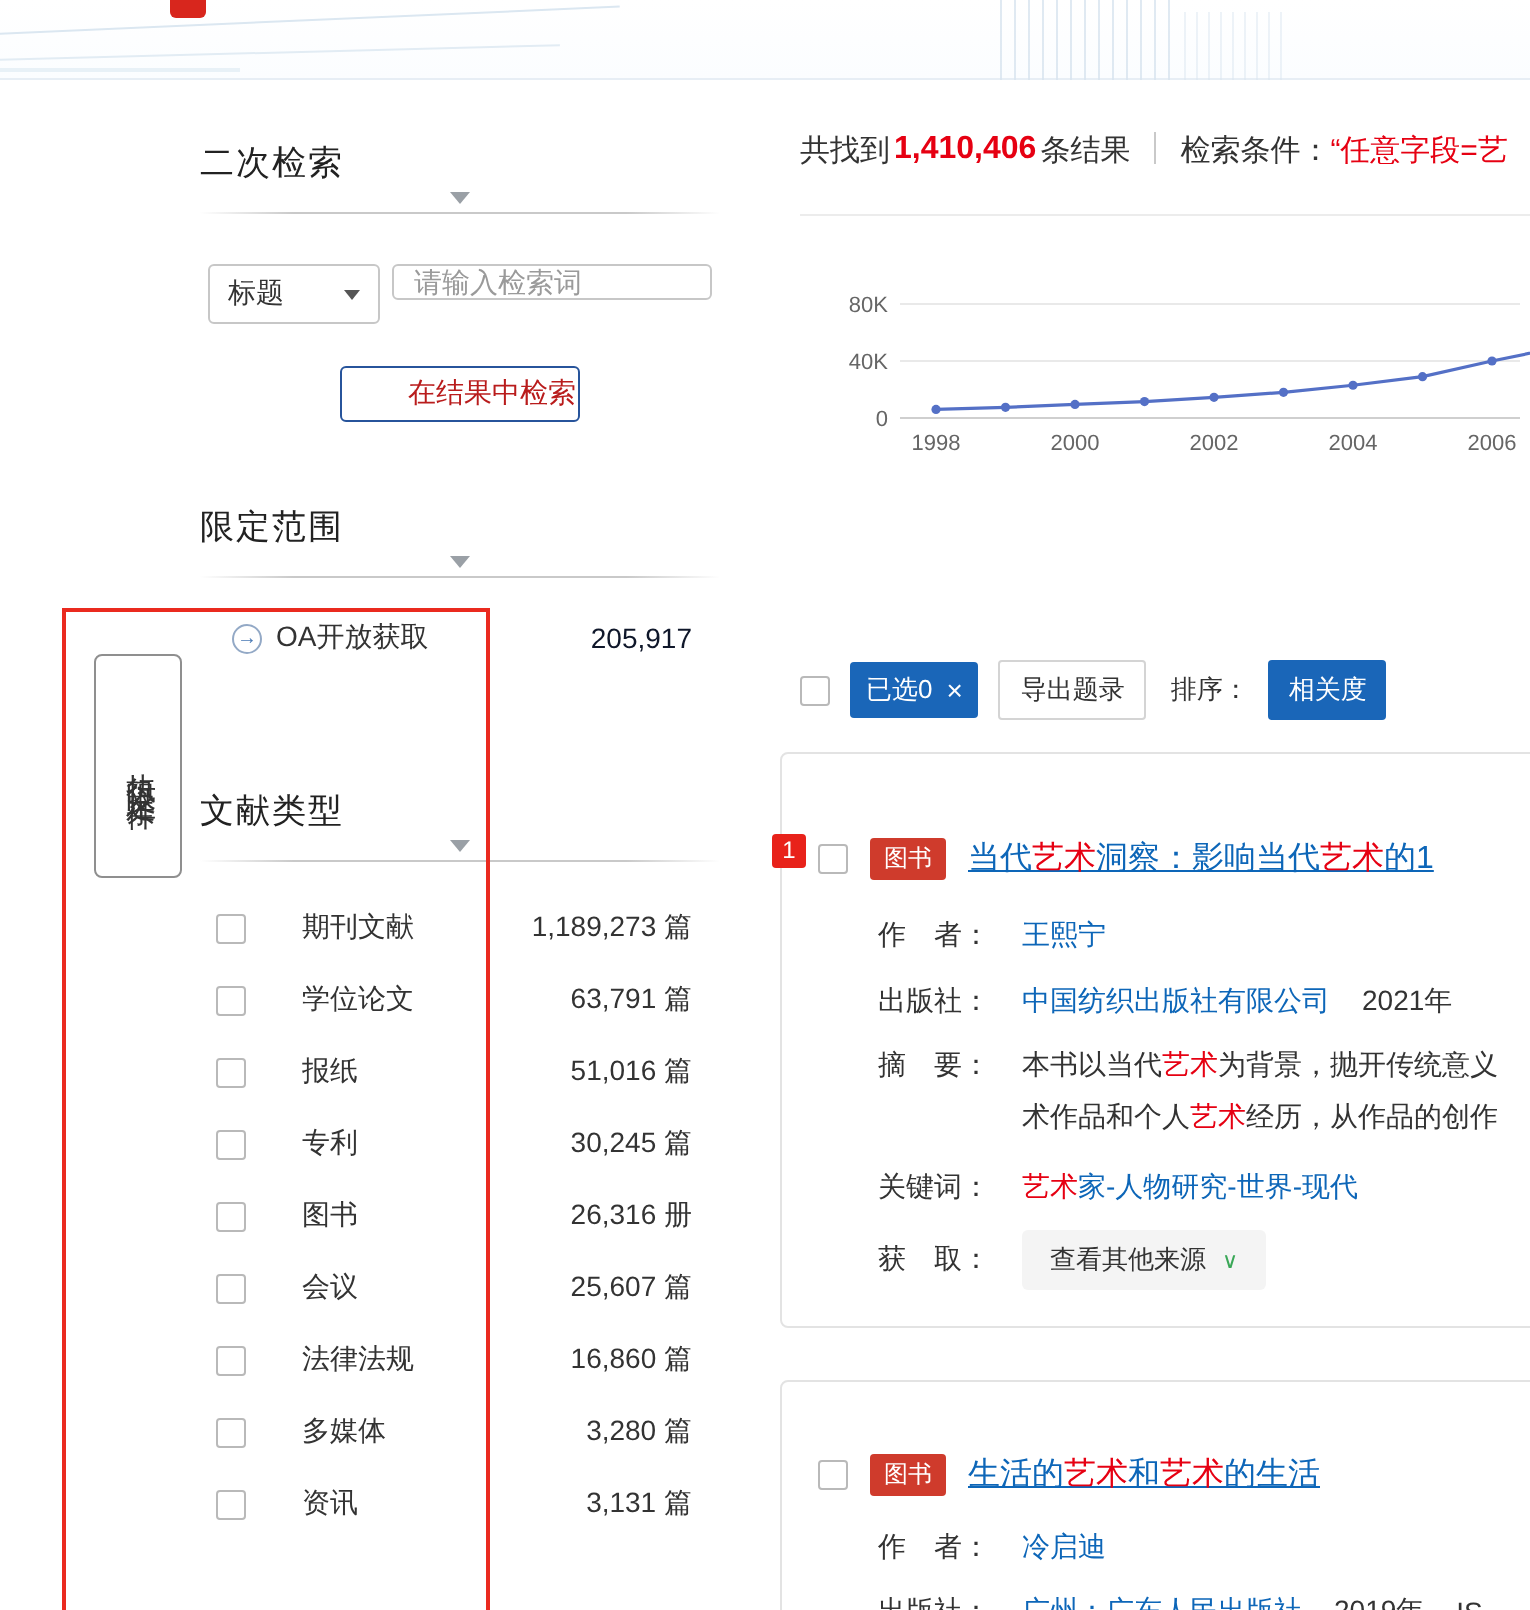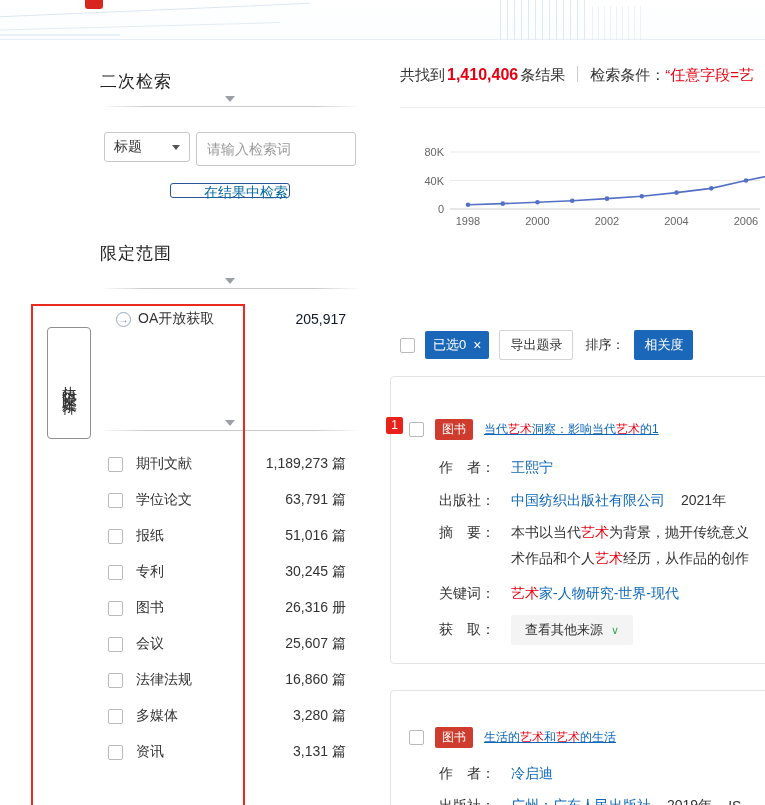--- a/index.html
+++ b/index.html
@@ -30,39 +30,39 @@
            border-top:6px solid #9aa0a6; }
   .side-hr { position:absolute; left:100px; width:260px; height:1px;
              background:linear-gradient(90deg,rgba(190,190,190,0) 0%,#c9c9c9 18%,#c9c9c9 82%,rgba(190,190,190,0) 100%); }
 
   .field-select { position:absolute; left:104px; top:132px; width:86px; height:30px;
                   border:1px solid #c7c7c7; border-radius:3px; background:#fff;
                   display:flex; align-items:center; padding:0 9px; font-size:14px; cursor:pointer; }
   .field-select .tri { margin-left:auto; width:0; height:0;
                        border-left:4px solid transparent; border-right:4px solid transparent;
                        border-top:5px solid #555; }
-  .search-input { position:absolute; left:196px; top:132px; width:160px; height:34px;
+  .search-input { position:absolute; left:196px; top:132px; width:160px; height:18px;
                   border:1px solid #c7c7c7; border-radius:3px; padding:0 10px; font-size:14px;
                   font-family:inherit; color:#333; outline:none; }
   .search-input::placeholder { color:#9a9a9a; }
-  .submit-btn { position:absolute; left:170px; top:183px; width:120px; height:15px;
+  .submit-btn { position:absolute; left:170px; top:183px; width:120px; height:28px;
                 background:#fff; border:1px solid #27549b; border-radius:3px;
-                color:#0369a1; font-size:14px; font-family:inherit; cursor:pointer;padding-left:32px; }
+                color:#b91c1c; font-size:14px; font-family:inherit; cursor:pointer;padding-left:32px; }
 
   .oa-row { position:absolute; left:100px; top:308px; width:260px; height:22px;
             display:flex; align-items:center; padding:0 14px 0 16px; font-size:14px; cursor:pointer; }
   .oa-icon { width:15px; height:15px; border-radius:50%; border:1px solid #93a9c6; color:#4a7ab5;
              font-size:10px; line-height:13px; text-align:center; margin-right:7px; flex:none; }
   .oa-count { margin-left:auto; color:#0f172a; }
 
   .doc-list { position:absolute; left:100px; top:446px; width:260px; }
   .doc-row { height:36px; display:flex; align-items:center; padding:0 14px 0 8px; font-size:14px; }
   .checkbox { width:15px; height:15px; border:1px solid #b9b9b9; border-radius:2px; background:#fff;
               flex:none; cursor:pointer; }
-  .doc-label { margin-left:13px; cursor:pointer; }
+  .doc-label { margin-left:28px; cursor:pointer; }
   .doc-count { margin-left:auto; }
 
   
   .annotation-rect { position:absolute; left:31px; top:304px; width:214px; height:520px;
                      border:2px solid #ea2a1f; z-index:6; pointer-events:none; }
   .annotation-label { position:absolute; left:47px; top:327px; width:44px; height:112px;
                       background:#fff; border:1px solid #8f8f8f; border-radius:4px; z-index:7;
                       writing-mode:vertical-rl; text-orientation:upright;
                       font-size:15px; letter-spacing:3px; color:#333;
                       display:flex; align-items:center; justify-content:center; }
@@ -91,21 +91,21 @@
   .card { position:absolute; left:390px; width:402px; background:#fff;
           border:1px solid #e3e3e3; border-radius:4px; overflow:hidden; }
   .card1 { top:376px; height:288px; overflow:visible; }
   .card2 { top:690px; height:170px; }
   .rank-badge { position:absolute; left:-5px; top:40px; width:17px; height:17px;
                 background:#e8221a; color:#fff; font-size:12px; text-align:center;
                 line-height:17px; border-radius:2px; z-index:2; }
   .title-row { position:absolute; left:18px; top:42px; display:flex; align-items:center; gap:11px;
                white-space:nowrap; }
   .tag { background:#cf3b2c; color:#fff; font-size:12px; padding:2px 7px; border-radius:2px; flex:none; }
-  .title { font-size:12px; color:#0d66b8; text-decoration:underline; cursor:pointer; }
+  .title { font-size:16px; color:#0d66b8; text-decoration:underline; cursor:pointer; }
   .hl { color:#e60012; }
   .field-row { position:absolute; left:48px; display:flex; align-items:center;
                white-space:nowrap; font-size:14px; }
   .field-label { width:72px; flex:none; color:#333; }
   .link { color:#0d66b8; cursor:pointer; }
   .year { margin-left:16px; color:#333; }
   .isbn { margin-left:16px; color:#333; }
   .abs-line { position:absolute; left:120px; white-space:nowrap; font-size:14px; color:#333; }
   .kw { color:#0d66b8; cursor:pointer; }
   .access-btn { background:#f4f4f4; border:none; border-radius:3px; padding:6px 14px;
@@ -131,30 +131,31 @@
   <div class="caret" style="top:96px"></div>
   <div class="side-hr" style="top:106px"></div>
 
   <div class="field-select">
     <span>标题</span>
     <span class="tri"></span>
   </div>
   <input class="search-input" type="text" placeholder="请输入检索词" style="">
   <button class="submit-btn">在结果中检索</button>
 
-  <div class="side-heading" style="top:242px">限定范围</div>
+  <div class="side-heading" style="top:252px">限定范围</div>
   <div class="caret" style="top:278px"></div>
   <div class="side-hr" style="top:288px"></div>
 
   <div class="oa-row">
     <span class="oa-icon">→</span>
     <span>OA开放获取</span>
     <span class="oa-count">205,917</span>
   </div>
 
+  <div class="side-heading" style="top:394px">文献类型</div>
   <div class="caret" style="top:420px"></div>
   <div class="side-hr" style="top:430px"></div>
 
   <div class="doc-list">
     <div class="doc-row">
       <span class="checkbox"></span>
       <span class="doc-label">期刊文献</span>
       <span class="doc-count">1,189,273 篇</span>
     </div>
     <div class="doc-row">

